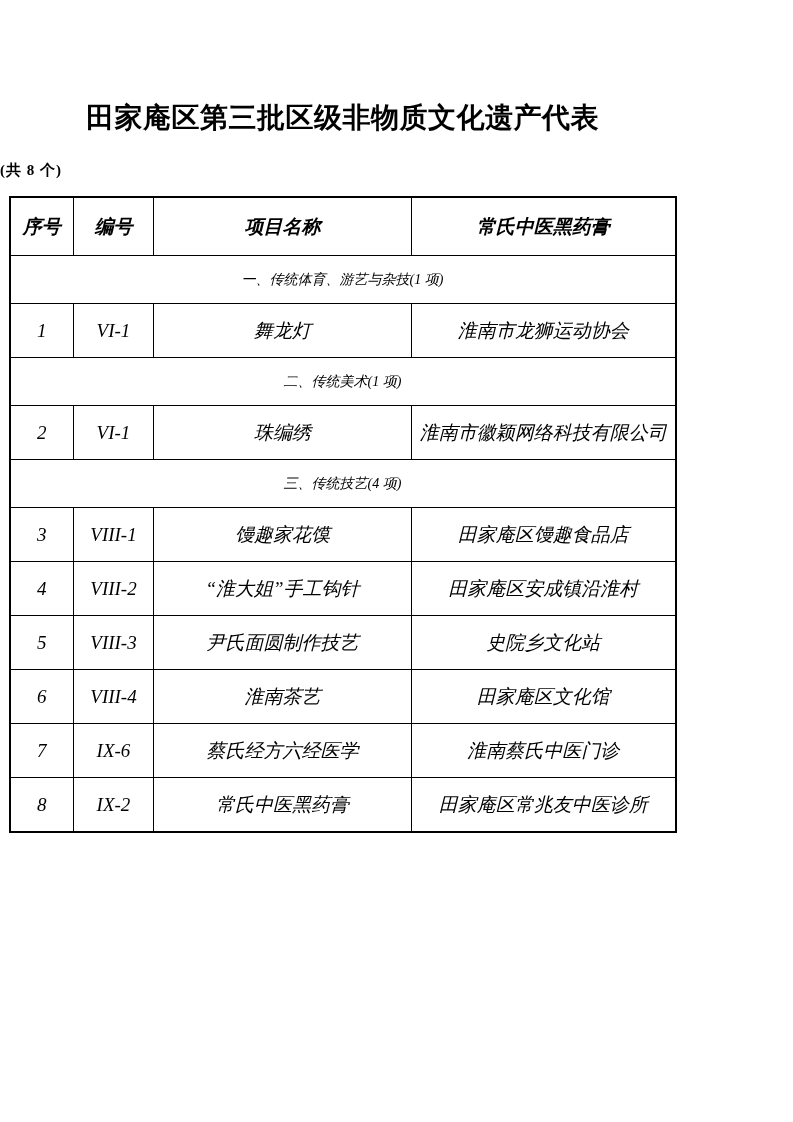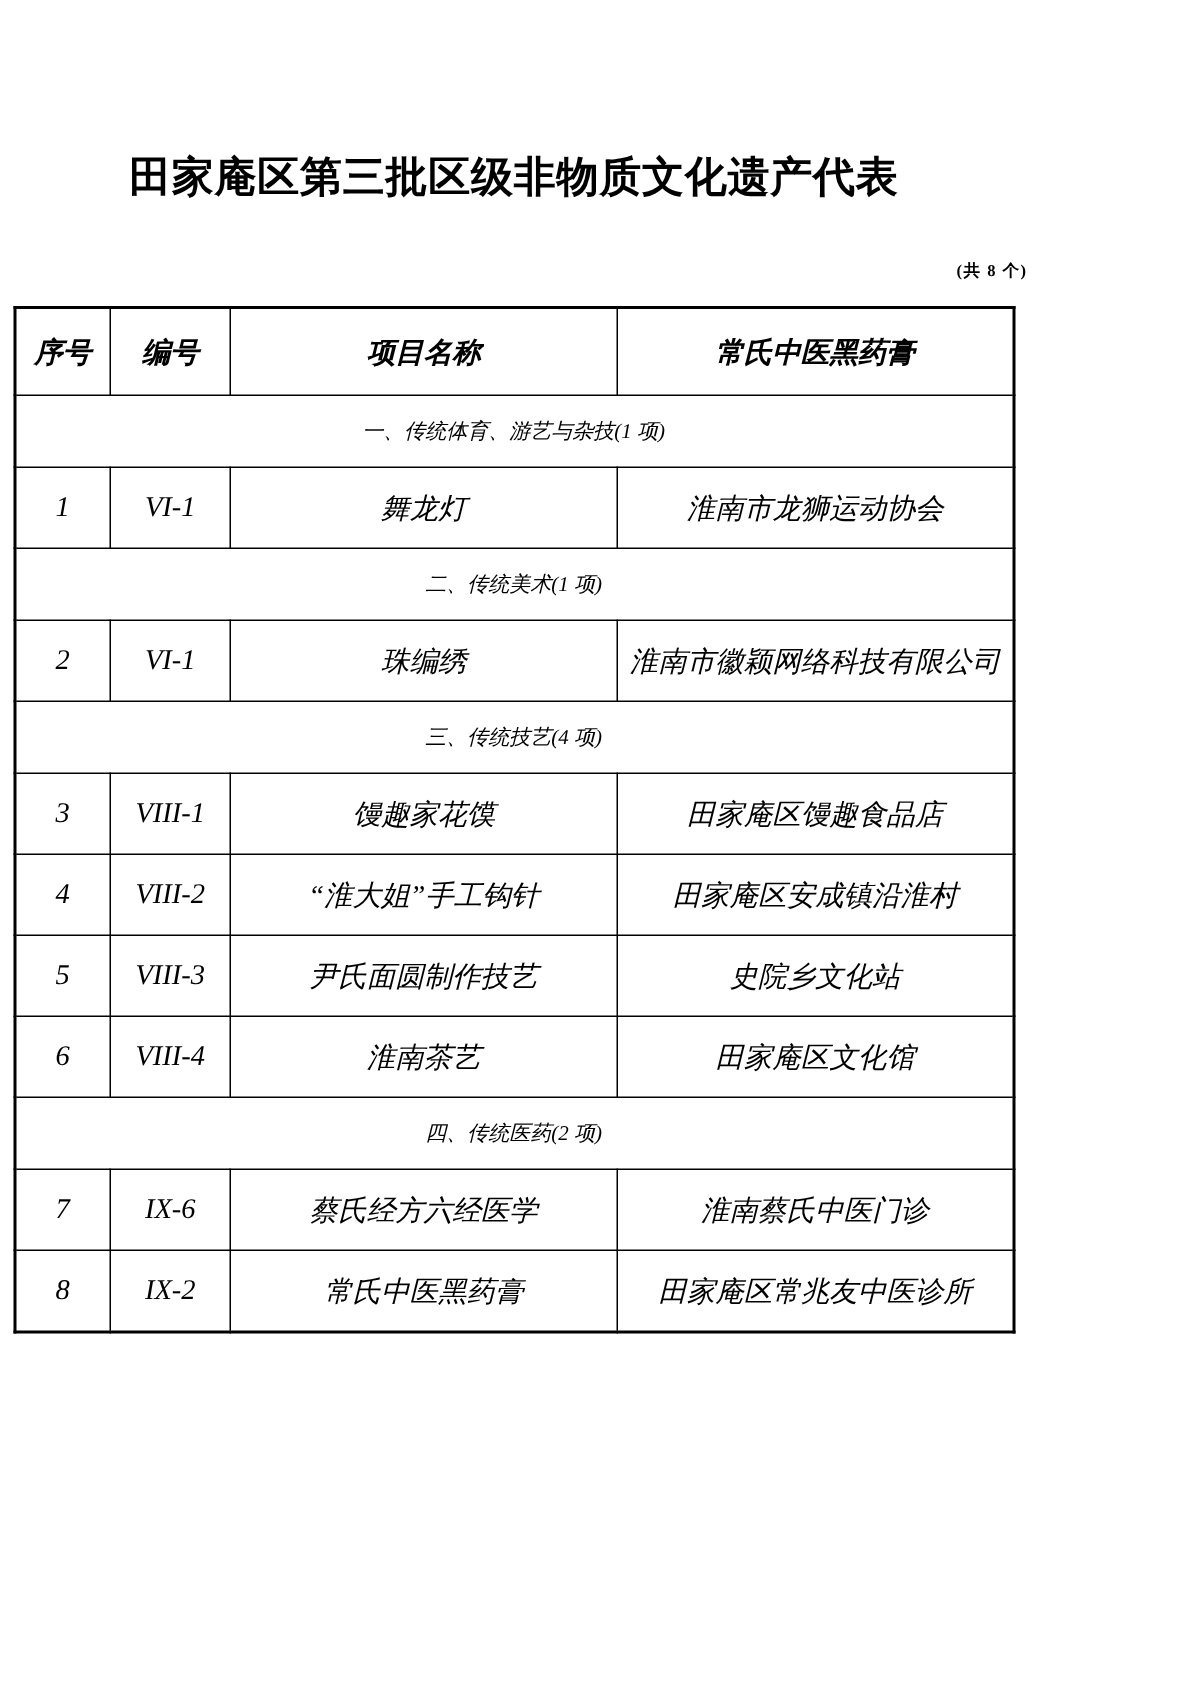--- a/index.html
+++ b/index.html
@@ -19,24 +19,24 @@
   .doc-title {
     padding-top: 96px;
     text-align: center;
     font-family: "Liberation Sans", "DejaVu Sans", sans-serif;
     font-weight: 700;
     font-size: 28px;
     line-height: 44px;
     letter-spacing: 0.5px;
   }
   .count-note {
-    margin-top: 33px;
-    text-align: right;
+    margin-top: 21px;
+    text-align: left;
     font-weight: 700;
-    font-size: 11px;
+    font-size: 15px;
     letter-spacing: 1px;
   }
   table.projects {
     margin: 16px auto 0 auto;
     width: 666px;
     table-layout: fixed;
     border-collapse: collapse;
     border: 2px solid #000;
     font-style: italic;
   }
@@ -134,23 +134,20 @@
           <td class="code-cell">VIII-3</td>
           <td class="name-cell">尹氏面圆制作技艺</td>
           <td class="unit-cell">史院乡文化站</td>
         </tr>
         <tr class="item-row">
           <td class="seq-cell">6</td>
           <td class="code-cell">VIII-4</td>
           <td class="name-cell">淮南茶艺</td>
           <td class="unit-cell">田家庵区文化馆</td>
         </tr>
-        <tr class="section-row">
-          <td colspan="4">四、传统医药(2 项)</td>
-        </tr>
         <tr class="item-row">
           <td class="seq-cell">7</td>
           <td class="code-cell">IX-6</td>
           <td class="name-cell">蔡氏经方六经医学</td>
           <td class="unit-cell">淮南蔡氏中医门诊</td>
         </tr>
         <tr class="item-row">
           <td class="seq-cell">8</td>
           <td class="code-cell">IX-2</td>
           <td class="name-cell">常氏中医黑药膏</td>

